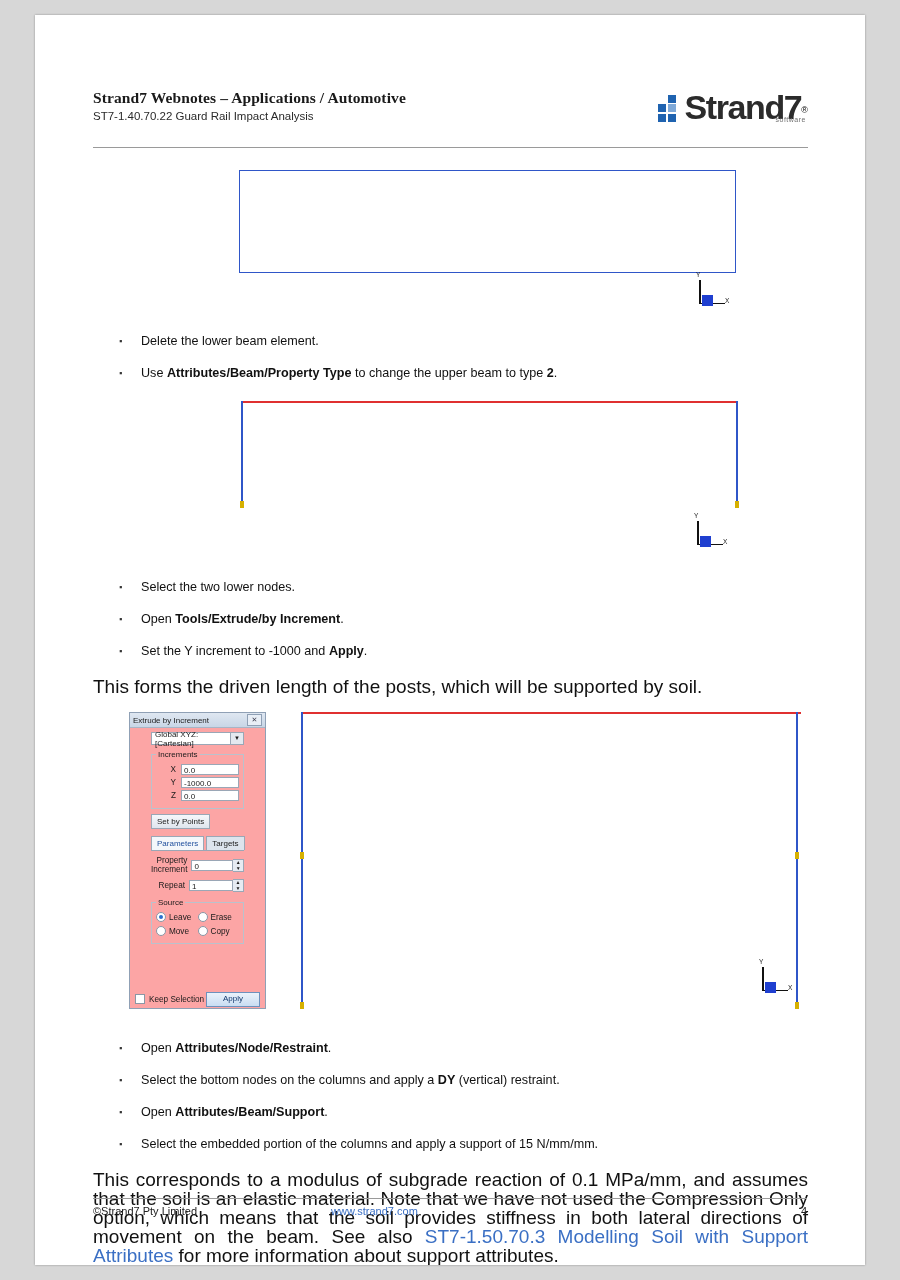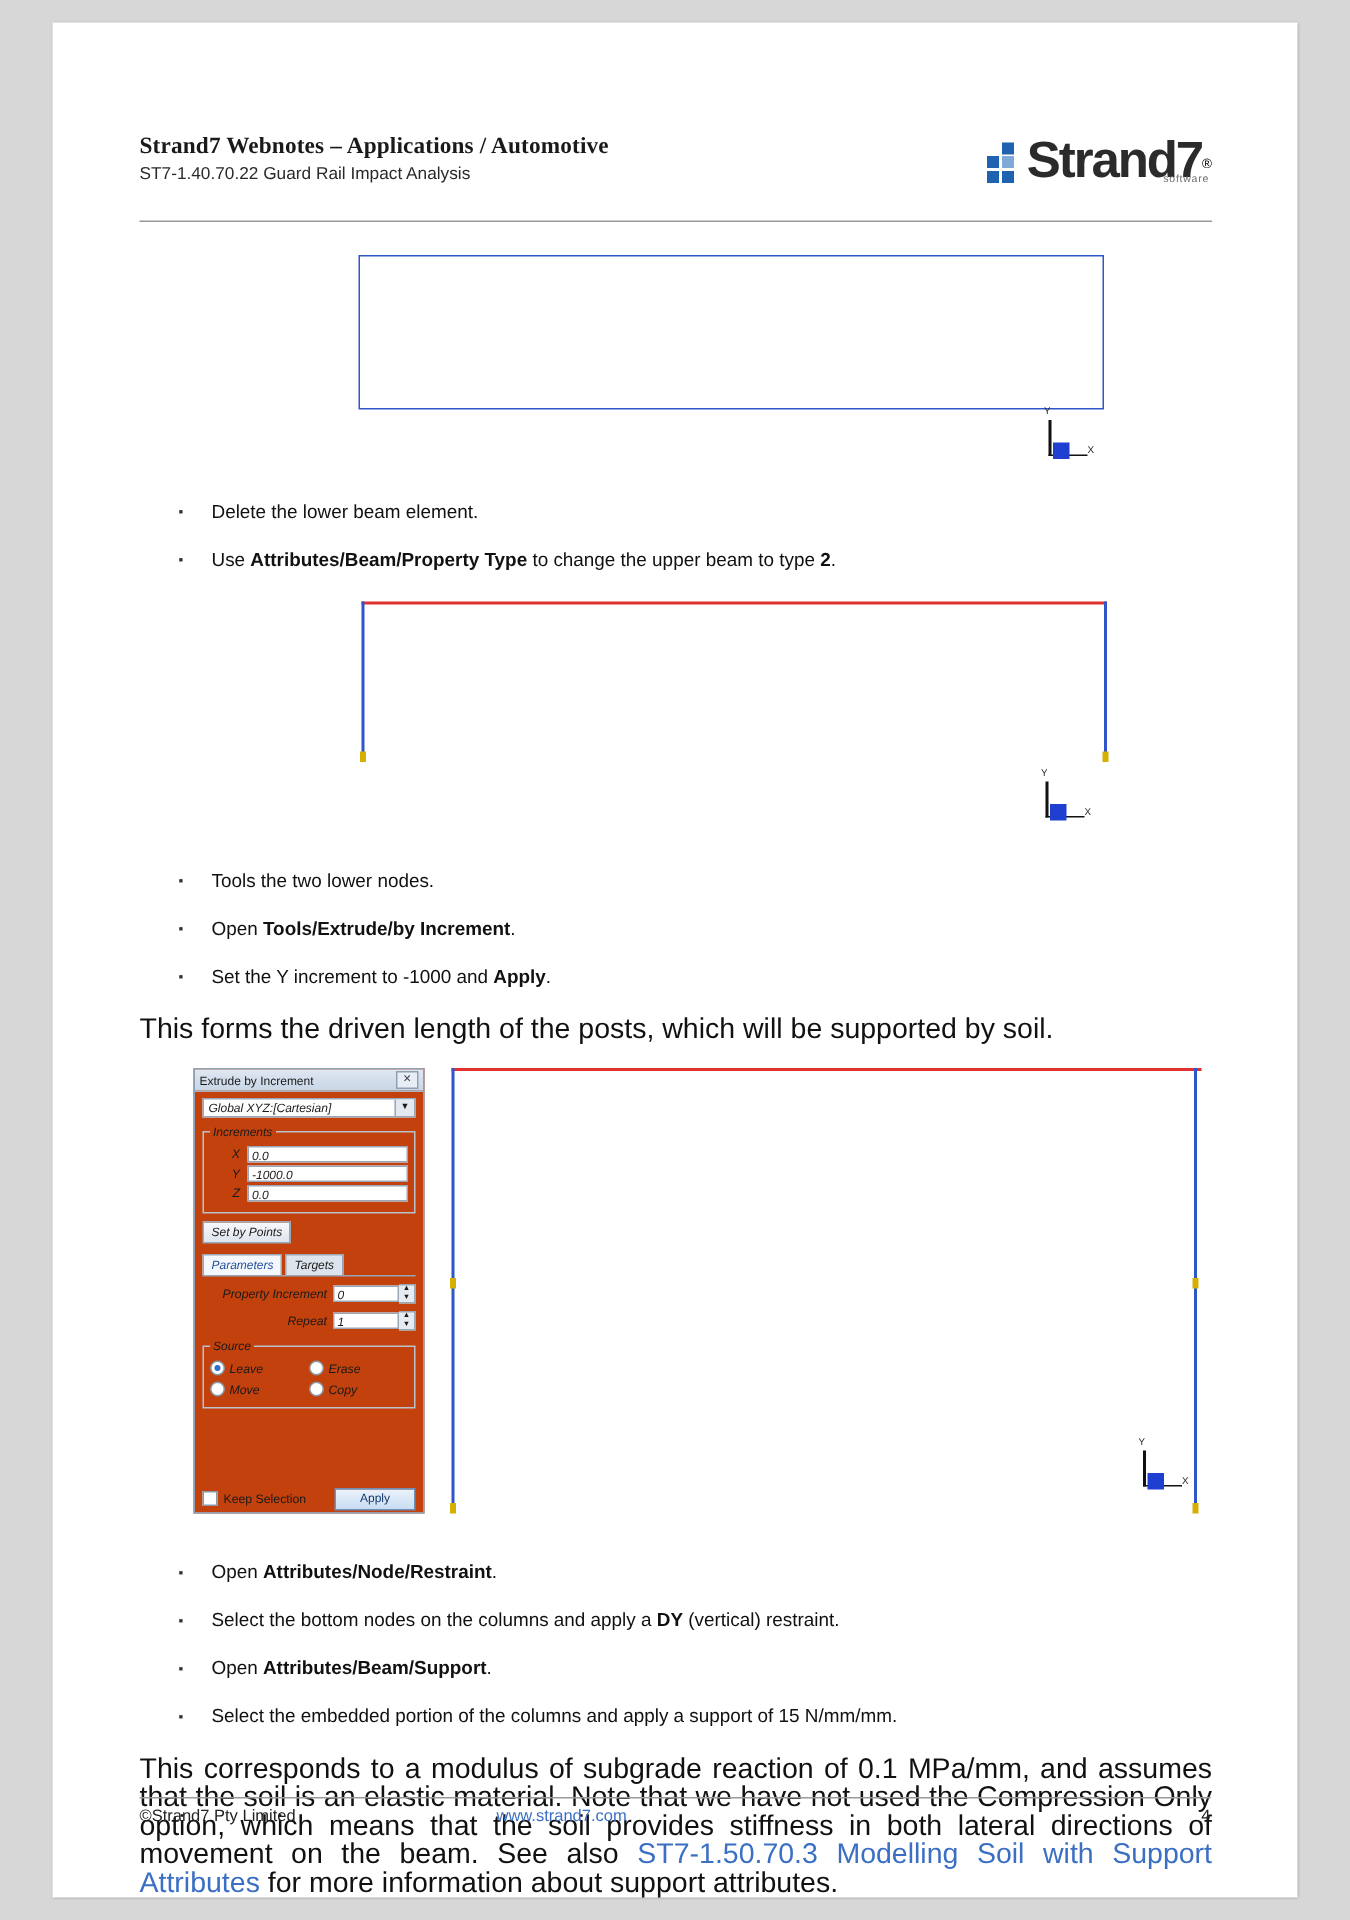--- a/index.html
+++ b/index.html
@@ -175,22 +175,22 @@
     width: 2px; height: 295px; background: #2f56c8;
   }
   .fr3-right {
     position: absolute; left: 703px; top: 0;
     width: 2px; height: 295px; background: #2f56c8;
   }
   
   .dialog {
     position: absolute;
     left: 36px; top: 0;
-    width: 154px; height: 297px;
-    background: #c2410c;
+    width: 137px; height: 297px;
+    background: #fca5a5;
     border: 1px solid #8fa0b5;
     box-sizing: border-box;
     font-size: 8.2px;
     color: #1a1a1a;
   }
   .dlg-title {
     height: 14px;
     background: linear-gradient(#dfe7f1, #c8d6e6);
     border-bottom: 1px solid #a7b5c6;
     display: flex;
@@ -201,21 +201,21 @@
   .dlg-title .t { flex: 1; }
   .dlg-close {
     width: 13px; height: 10px;
     border: 1px solid #8fa0b5;
     background: #e8eef6;
     font-size: 7px;
     line-height: 9px;
     text-align: center;
     color: #445;
   }
-  .dlg-body { padding: 4px 5px; font-style: italic; }
+  .dlg-body { padding: 4px 21px; }
   .combo {
     display: flex;
     height: 13px;
     background: #fff;
     border: 1px solid #9aa7b6;
     align-items: center;
     font-size: 8px;
     padding-left: 3px;
     box-sizing: border-box;
   }
@@ -436,21 +436,21 @@
         <span class="ax-v"></span>
           <span class="ax-h"></span>
           <span class="ax-sq"></span>
         <span class="lbl-y">Y</span>
         <span class="lbl-x">X</span>
       </div>
     </div>
 
     <div class="bullet">
       <span class="mark">▪</span>
-      <span class="txt">Tools the two lower nodes.</span>
+      <span class="txt">Select the two lower nodes.</span>
     </div>
     <div class="bullet">
       <span class="mark">▪</span>
       <span class="txt"><span>Open </span><b>Tools/Extrude/by Increment</b><span>.</span></span>
     </div>
     <div class="bullet">
       <span class="mark">▪</span>
       <span class="txt"><span>Set the Y increment to -1000 and </span><b>Apply</b><span>.</span></span>
     </div>
 

